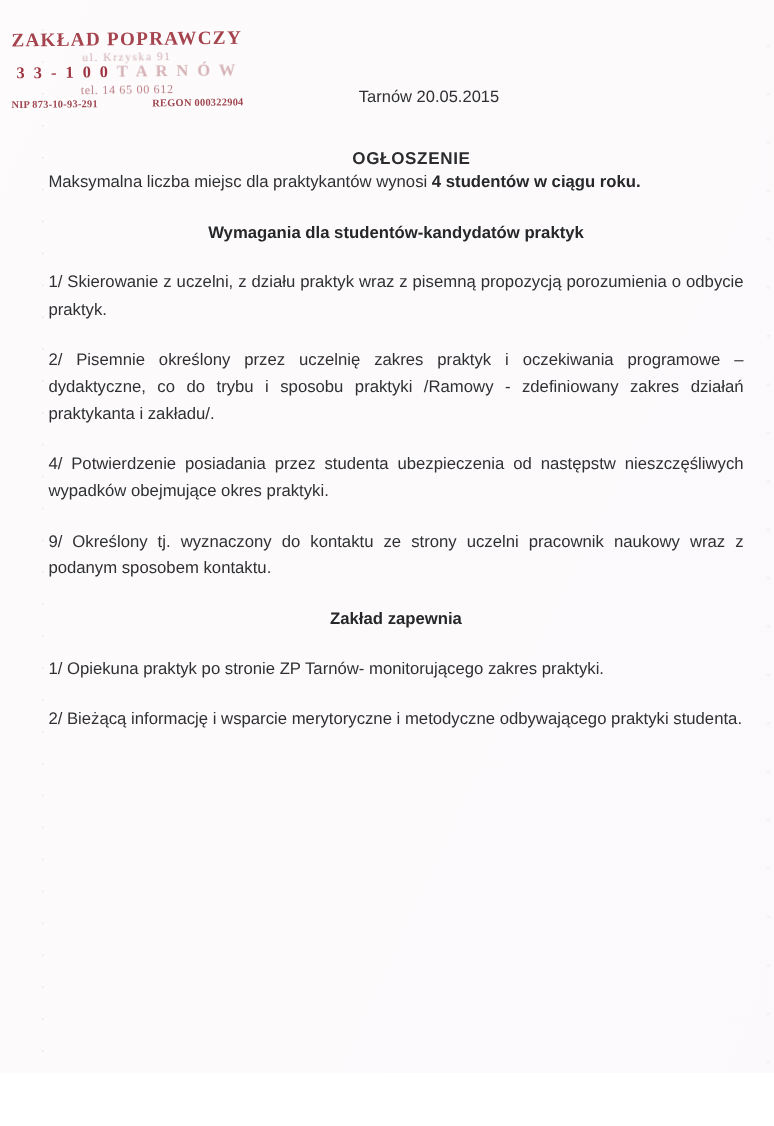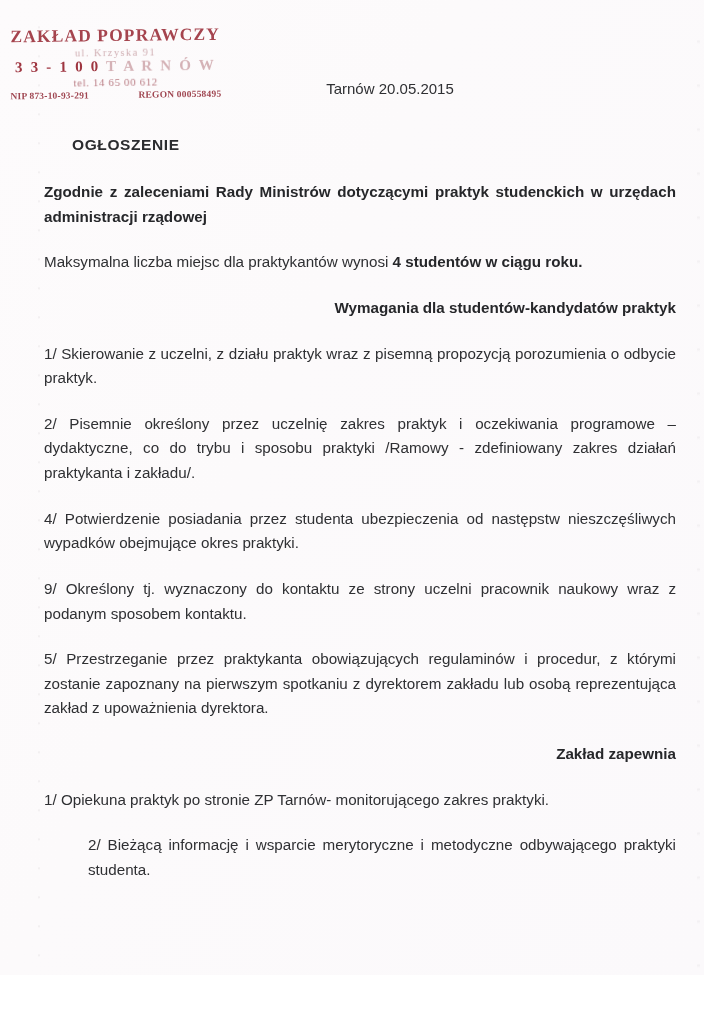--- a/index.html
+++ b/index.html
@@ -142,27 +142,26 @@
 
   
   .doc-body {
     position: absolute;
     left: 44px;
     top: 136px;
     width: 632px;
   }
 
   .doc-title {
-    text-align: left;
+    text-align: center;
     font-size: 15.5px;
     font-weight: bold;
     color: #2b2c2f;
     letter-spacing: 0.6px;
     padding-left: 28px;
-    margin-bottom: 26px;
   }
 
   p.para {
     margin: 0 0 21px 0;
     font-size: 15.2px;
     line-height: 1.62;
     color: #2f3033;
     text-align: justify;
     text-justify: inter-word;
   }
@@ -170,79 +169,76 @@
   p.para.bold,
   .subhead {
     font-weight: bold;
     color: #26272a;
   }
 
   .subhead {
     margin: 0 0 21px 0;
     font-size: 15.2px;
     line-height: 1.62;
-    text-align: right;
+    text-align: center;
   }
 
   .para b {
     font-weight: bold;
     color: #26272a;
   }
 
   
   p.para.last {
     margin-bottom: 0;
-    margin-left: 44px;
   }
 </style>
 </head>
 <body>
 
 <div class="page">
 
   <div class="scan-noise-left"></div>
   <div class="scan-noise-right"></div>
 
   <div class="stamp">
     <div class="stamp-line1">ZAKŁAD POPRAWCZY</div>
     <div class="stamp-line2">ul. Krzyska 91</div>
     <div class="stamp-line3">
       <span>3 3 - 1 0 0</span>
       <span class="faded">T A R N Ó W</span>
     </div>
     <div class="stamp-line4">tel. 14 65 00 612</div>
     <div class="stamp-line5">
       <span>NIP 873-10-93-291</span>
-      <span>REGON 000558495</span>
+      <span>REGON 000322904</span>
     </div>
   </div>
 
   <div class="date-line">Tarnów 20.05.2015</div>
 
   <div class="doc-body">
 
     <div class="doc-title">OGŁOSZENIE</div>
 
-    <p class="para bold">Zgodnie z zaleceniami Rady Ministrów dotyczącymi praktyk studenckich w urzędach administracji rządowej</p>
 
 
     <p class="para"><span>Maksymalna liczba miejsc dla praktykantów wynosi </span><b>4 studentów w ciągu roku.</b></p>
 
 
     <div class="subhead">Wymagania dla studentów-kandydatów praktyk</div>
 
     <p class="para">1/ Skierowanie z uczelni, z działu praktyk wraz z pisemną propozycją porozumienia o odbycie praktyk.</p>
 
     <p class="para">2/   Pisemnie określony przez uczelnię zakres praktyk  i oczekiwania programowe – dydaktyczne, co do trybu i sposobu praktyki /Ramowy - zdefiniowany zakres działań praktykanta i zakładu/.</p>
 
     <p class="para">4/ Potwierdzenie posiadania przez studenta ubezpieczenia od następstw nieszczęśliwych wypadków obejmujące okres praktyki.</p>
 
     <p class="para">9/ Określony tj. wyznaczony do kontaktu ze strony uczelni pracownik naukowy wraz z podanym sposobem kontaktu.</p>
 
-    <p class="para">5/ Przestrzeganie przez praktykanta obowiązujących regulaminów i procedur, z którymi zostanie zapoznany na pierwszym spotkaniu z dyrektorem zakładu lub osobą reprezentująca zakład z upoważnienia dyrektora.</p>
 
     <div class="subhead">Zakład zapewnia</div>
 
     <p class="para">1/ Opiekuna praktyk po stronie ZP Tarnów- monitorującego zakres praktyki.</p>
 
     <p class="para last">2/ Bieżącą informację i wsparcie merytoryczne i metodyczne odbywającego praktyki studenta.</p>
 
   </div>
 </div>
 

